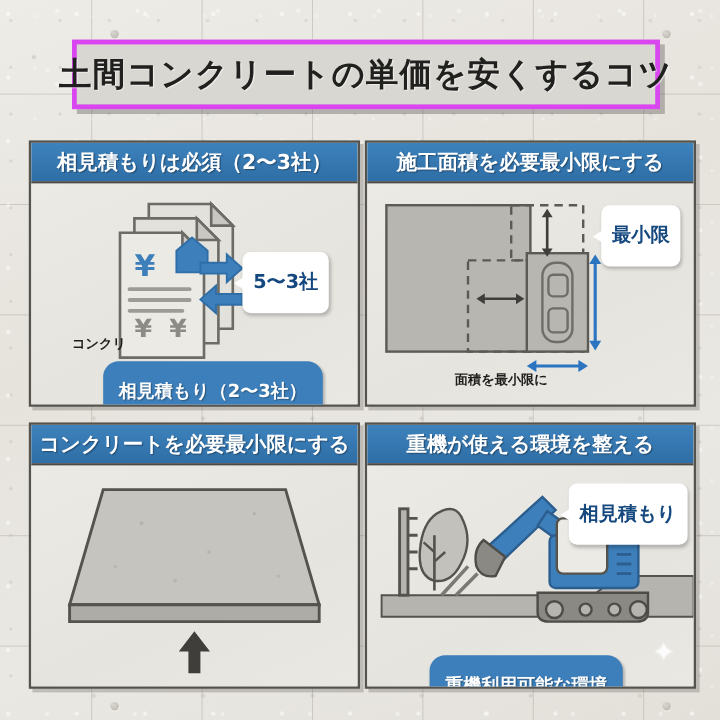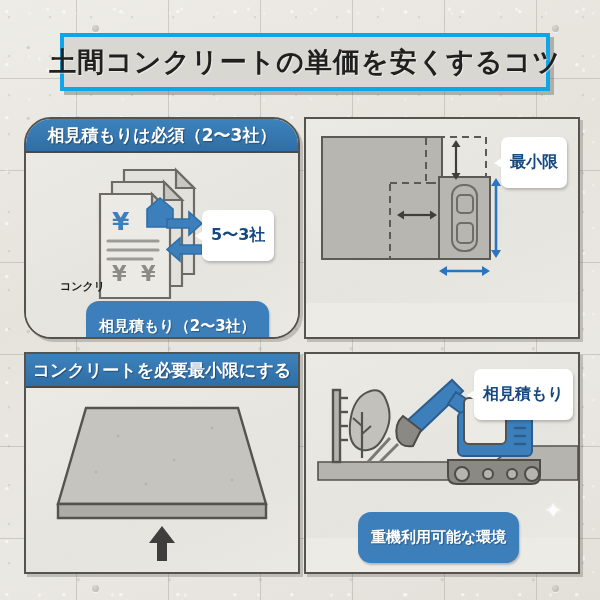--- a/index.html
+++ b/index.html
@@ -25,29 +25,29 @@
   #grid{position:absolute;inset:0;
     background-image:
       linear-gradient(to right, rgba(168,164,157,.45) 1px, transparent 1px),
       linear-gradient(to bottom, rgba(168,164,157,.45) 1px, transparent 1px);
     background-size:92px 92px;background-position:-16px -14px;}
   .rivet{position:absolute;width:7px;height:7px;border-radius:50%;
     background:radial-gradient(circle at 35% 30%, #d9d6d0, #b9b5ae);
     box-shadow:0 1px 1px rgba(255,255,255,.6);}
   
   #title-bar{position:absolute;left:60px;top:33px;width:482px;height:50px;
-    border:4px solid #0ea5e9;background:#d9d7d1;
+    border:4px solid #d946ef;background:#d9d7d1;
     box-shadow:4px 4px 0 rgba(90,88,84,.38);
     display:flex;align-items:center;justify-content:center;}
   #title-bar .tx{font-size:27px;font-weight:bold;color:#20201e;letter-spacing:1px;
     text-shadow:1px 1px 0 rgba(255,255,255,.5);white-space:nowrap;}
   
   .panel{position:absolute;background:#edebe6;border:2px solid #55534e;
     box-shadow:3px 3px 0 rgba(95,93,88,.30);overflow:hidden;}
-  .panel.q1{left:24px;top:117px;width:272px;height:218px;border-radius:27px;}
+  .panel.q1{left:24px;top:117px;width:272px;height:218px;}
   .panel.q2{left:304px;top:117px;width:272px;height:218px;}
   .panel.q3{left:24px;top:352px;width:272px;height:218px;}
   .panel.q4{left:304px;top:352px;width:272px;height:218px;}
   .phead{height:32px;background:linear-gradient(#3d82bc,#2f6ea6);
     border-bottom:2px solid #4a4945;display:flex;align-items:center;justify-content:center;}
   .phead .tx{font-size:17px;font-weight:bold;color:#fff;white-space:nowrap;
     text-shadow:1px 1px 1px rgba(0,0,0,.35);}
   .pbody{position:relative;height:184px;
     background:linear-gradient(155deg,#eceae5,#e6e4df 60%,#eae8e3);}
   
@@ -107,20 +107,23 @@
       <text x="86" y="128" font-size="21" font-weight="bold" fill="#8d8b86">¥</text>
       <text x="115" y="128" font-size="21" font-weight="bold" fill="#8d8b86">¥</text>
     </svg>
     <div class="callout" style="left:176px;top:57px">5〜3社</div>
     <div class="darktext" style="left:34px;top:126px">コンクリ</div>
     <div class="pill" style="left:60px;top:148px">相見積もり（2〜3社）</div>
   </div>
 </div>
 
 <div class="panel q2">
+  <div class="phead">
+    <span class="tx">施工面積を必要最小限にする</span>
+  </div>
   <div class="pbody">
     <svg width="272" height="184" viewBox="0 0 272 184">
       <rect x="16" y="18" width="120" height="122" fill="#b8b6b1" stroke="#5c5a55" stroke-width="2"></rect>
       <rect x="120" y="18" width="60" height="46" fill="none" stroke="#5c5a55" stroke-width="2" stroke-dasharray="7 5"></rect>
       <rect x="84" y="64" width="96" height="76" fill="none" stroke="#5c5a55" stroke-width="2" stroke-dasharray="7 5"></rect>
       <rect x="133" y="58" width="51" height="82" fill="#b8b6b1" stroke="#5c5a55" stroke-width="2"></rect>
       <g fill="none" stroke="#6f6d68" stroke-width="2">
         <rect x="146" y="66" width="25" height="66" rx="11"></rect>
         <rect x="151" y="76" width="16" height="18" rx="4"></rect>
         <rect x="151" y="104" width="16" height="20" rx="4"></rect>
@@ -136,20 +139,21 @@
       <g stroke="#2a74c0" stroke-width="2.6">
         <line x1="190" y1="66" x2="190" y2="132"></line>
         <path d="M190 59 l-5 8 h10 z" fill="#2a74c0" stroke="none"></path>
         <path d="M190 139 l-5 -8 h10 z" fill="#2a74c0" stroke="none"></path>
         <line x1="140" y1="152" x2="177" y2="152"></line>
         <path d="M133 152 l8 -5 v10 z" fill="#2a74c0" stroke="none"></path>
         <path d="M184 152 l-8 -5 v10 z" fill="#2a74c0" stroke="none"></path>
       </g>
     </svg>
     <div class="callout" style="left:195px;top:18px">最小限</div>
+    <div class="darktext" style="left:73px;top:156px">面積を最小限に</div>
   </div>
 </div>
 
 <div class="panel q3">
   <div class="phead">
     <span class="tx">コンクリートを必要最小限にする</span>
   </div>
   <div class="pbody">
     <svg width="272" height="184" viewBox="0 0 272 184">
       <path d="M60 20 h152 l28 96 h-208 z" fill="#c6c4bf" stroke="#55534e" stroke-width="2.4"></path>
@@ -163,20 +167,23 @@
           <circle cx="70" cy="84" r="1.3"></circle>
       </g>
       <g fill="#3f3e3a">
         <path d="M136 138 l-13 17 h8 v18 h10 v-18 h8 z"></path>
       </g>
     </svg>
   </div>
 </div>
 
 <div class="panel q4">
+  <div class="phead">
+    <span class="tx">重機が使える環境を整える</span>
+  </div>
   <div class="pbody">
     <svg width="272" height="184" viewBox="0 0 272 184">
       <path d="M12 108 h176 l22 -16 h62 v34 h-260 z" fill="#b6b4af" stroke="#55534e" stroke-width="1.6"></path>
       <g stroke="#55534e" stroke-width="2.4" fill="#b6b4af">
         <rect x="27" y="36" width="7" height="72"></rect>
         <line x1="34" y1="44" x2="42" y2="44"></line>
           <line x1="34" y1="58" x2="42" y2="58"></line>
         <line x1="34" y1="72" x2="42" y2="72"></line>
           <line x1="34" y1="86" x2="42" y2="86"></line>
       </g>

